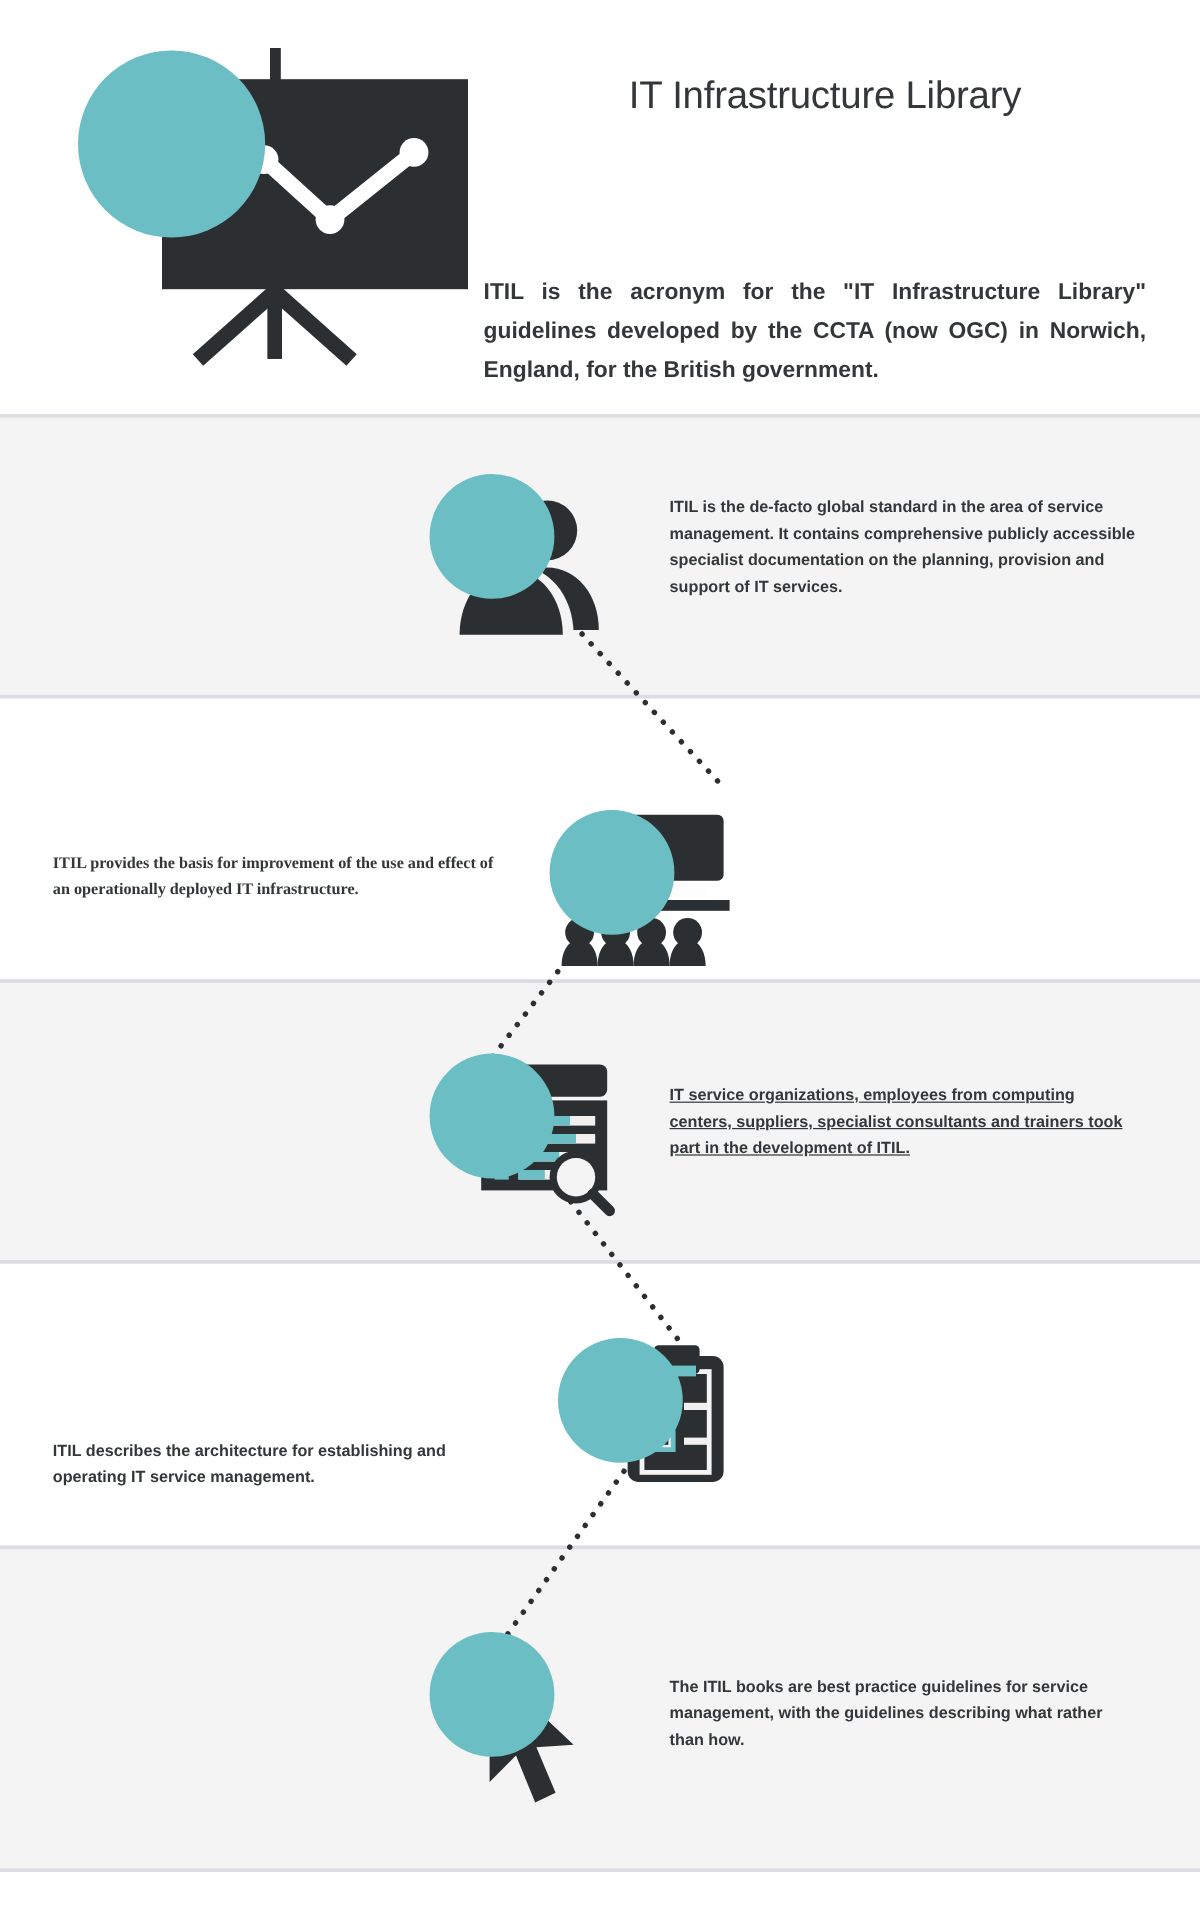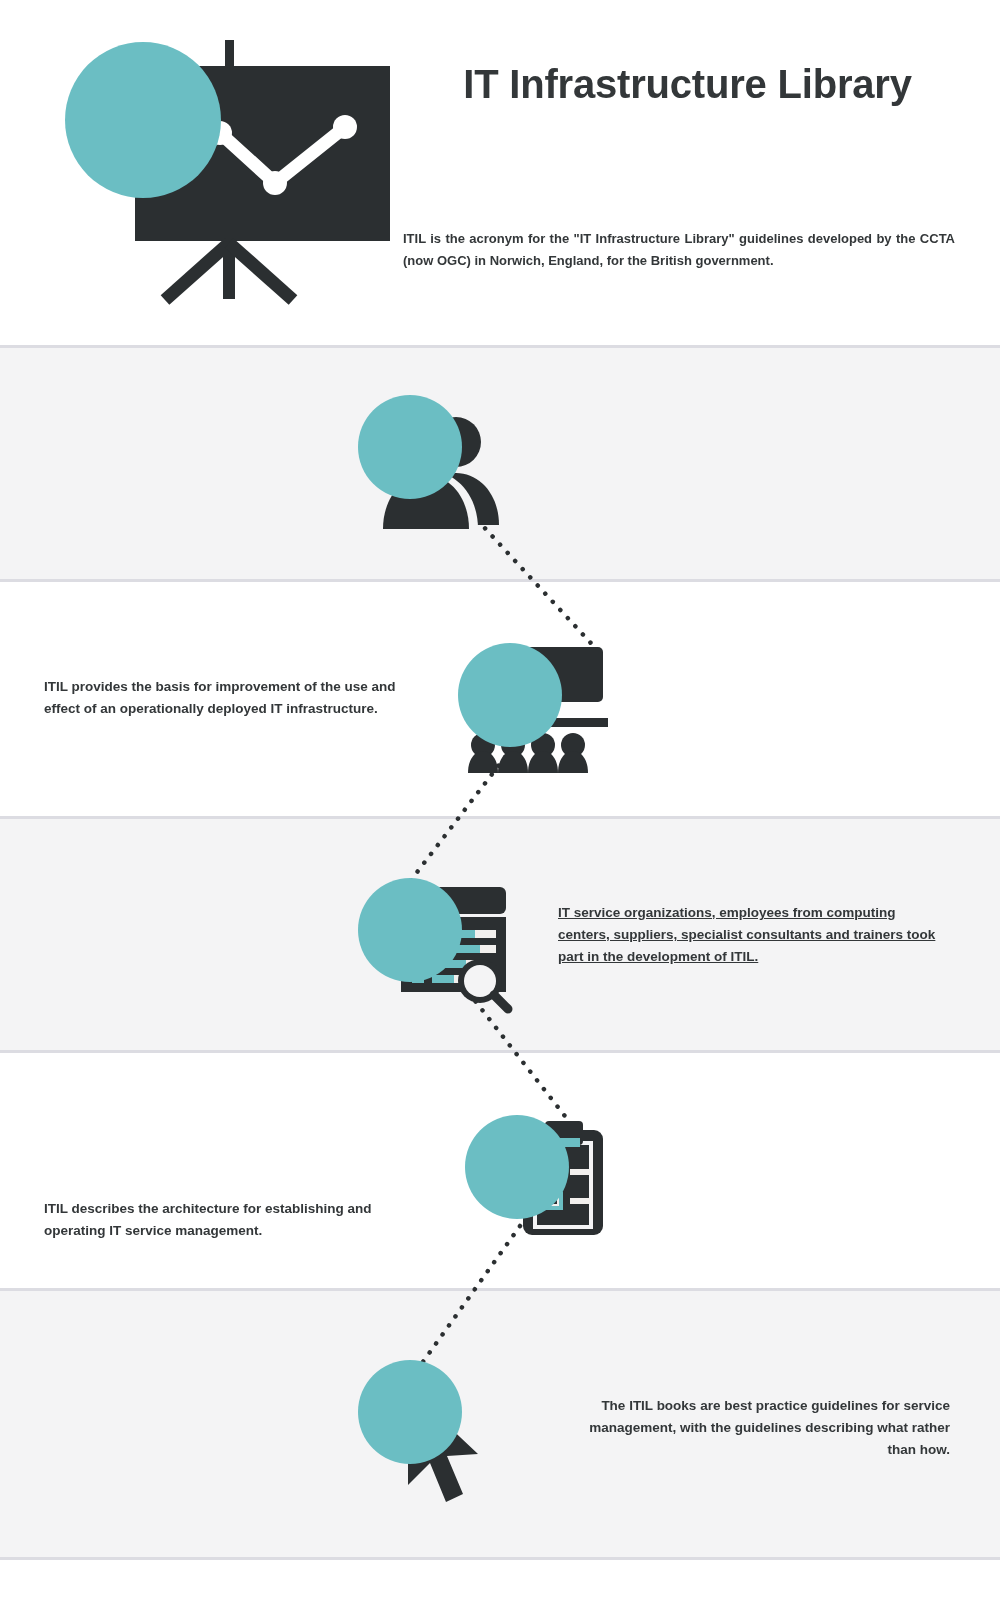--- a/index.html
+++ b/index.html
@@ -52,32 +52,32 @@
     height: 156px;
     border-radius: 50%;
     background: #6bbec3;
   }
   .title {
     position: absolute;
     left: 400px;
     top: 58px;
     width: 575px;
     text-align: center;
-    font-size: 40px;
-    font-weight: bold;
+    font-size: 32px;
+    font-weight: normal;
     line-height: 1.32;
     letter-spacing: -0.2px;
     color: #333739;
   }
   .intro {
     position: absolute;
     left: 403px;
     top: 228px;
     width: 552px;
-    font-size: 13px;
+    font-size: 19px;
     font-weight: bold;
     line-height: 1.72;
     text-align: justify;
     color: #333739;
   }
 
   
   .row {
     position: absolute;
     left: 0;
@@ -176,23 +176,24 @@
         <circle cx="71" cy="48" r="29"></circle>
         <path d="M22 134 c0 -34 22 -58 49 -58 s49 24 49 58 z"></path>
       </g>
 
       <g fill="#2b2f31">
         <circle cx="68" cy="48" r="25"></circle>
         <path d="M25 134 c0 -31 19 -54 43 -54 s43 23 43 54 z"></path>
       </g>
     </svg>
   </div>
-</div>
-
-<div class="row" style="top:628px;height:150px;">
+  <div class="row-text right" style="top:22px;">ITIL is the de-facto global standard in the area of service management. It contains comprehensive publicly accessible specialist documentation on the planning, provision and support of IT services.</div>
+</div>
+
+<div class="row" style="top:660px;height:150px;font-family:Liberation Serif, serif;">
   <div class="row-icon" style="left:458px;top:5px;">
     <div class="icon-circle" style="left:0;top:10px;"></div>
     <svg width="170" height="140" viewBox="0 0 170 140">
 
       <rect x="63" y="14" width="82" height="55" rx="5" fill="#2b2f31"></rect>
 
       <rect x="60" y="85" width="90" height="9" fill="#2b2f31"></rect>
       <rect x="96" y="70" width="36" height="15" fill="#ffffff"></rect>
       <rect x="96" y="70" width="36" height="15" fill="#ffffff"></rect>
       <rect x="96" y="70" width="36" height="13" fill="#fdfdfd"></rect>
@@ -281,14 +282,14 @@
   <div class="row-text left" style="top:55px;margin-top:43px;">ITIL describes the architecture for establishing and operating IT service management.</div>
 </div>
 
 <div class="row" style="top:1345px;height:170px;">
   <div class="row-icon" style="left:358px;top:5px;width:175px;height:165px;">
     <div class="icon-circle" style="left:0;top:10px;"></div>
     <svg width="175" height="165" viewBox="0 0 175 165">
       <path d="M50 38 L50 135 L72 113 L88 152 L105 144 L89 106 L120 104 Z" fill="#2b2f31"></path>
     </svg>
   </div>
-  <div class="row-text right" style="top:50px;text-align:right;">The ITIL books are best practice guidelines for service management, with the guidelines describing what rather than how.</div>
+  <div class="row-text right" style="top:50px;">The ITIL books are best practice guidelines for service management, with the guidelines describing what rather than how.</div>
 </div>
 
 </body></html>

